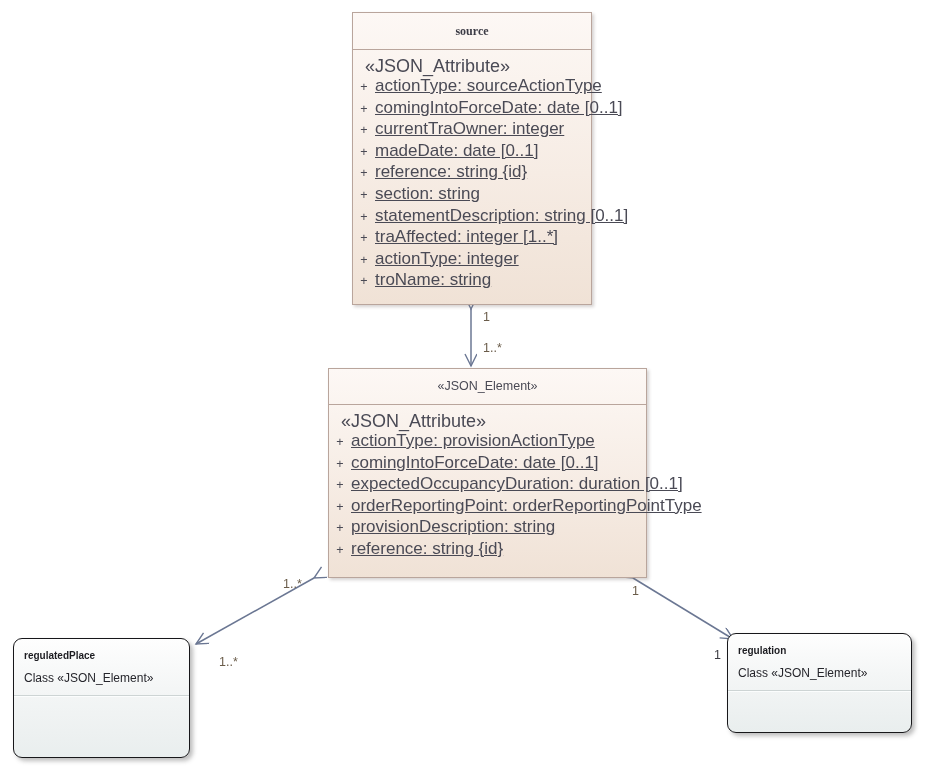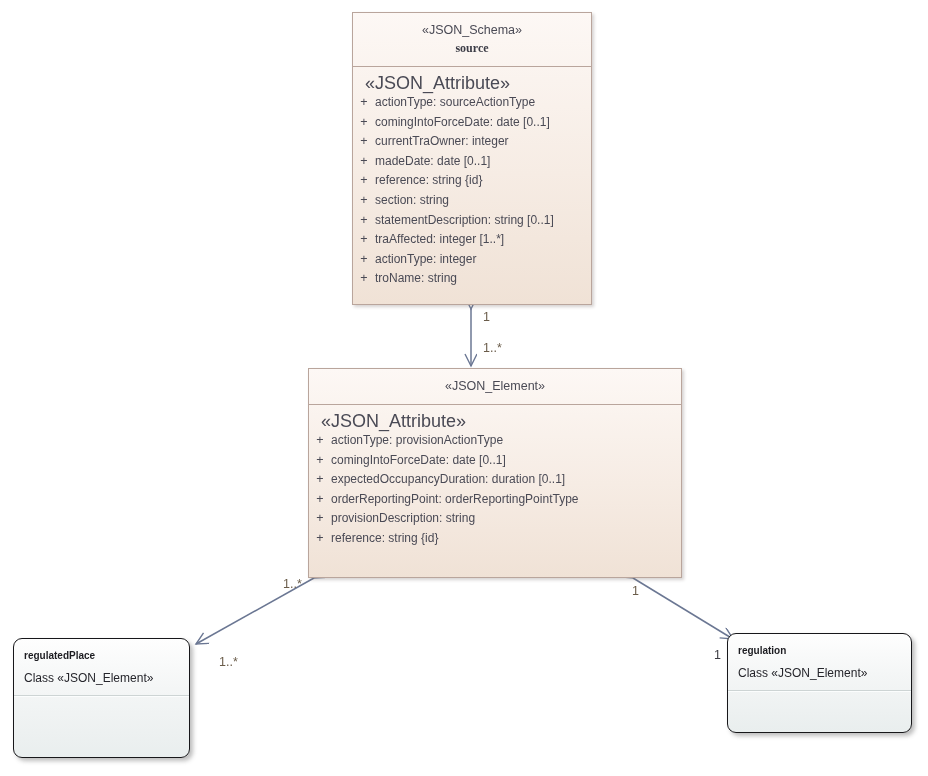--- a/index.html
+++ b/index.html
@@ -74,22 +74,23 @@
     white-space: nowrap;
   }
   .attr-row .vis {
     width: 22px;
     text-align: center;
     font-size: 12.5px;
     color: #4a4a55;
     flex: 0 0 22px;
   }
   .attr-row .sig {
-    font-size: 12px;
-    color: #4a4a55;
+    font-size: 17px;
+    color: #4a4a55;
+    text-decoration: underline;
   }
 
   
   .uml-simple {
     position: absolute;
     box-sizing: border-box;
     border: 1.6px solid #17171a;
     border-radius: 9px;
     background: linear-gradient(to bottom, #fefefe 0%, #f4f6f6 42%, #e9eeee 100%);
     box-shadow: 3px 3px 4px rgba(110,110,110,0.45);
@@ -151,21 +152,20 @@
   <div class="mult" style="left:483px; top:341px;">1..*</div>
 
   <div class="mult" style="left:283px; top:577px;">1..*</div>
   <div class="mult" style="left:219px; top:655px;">1..*</div>
 
   <div class="mult" style="left:632px; top:584px;">1</div>
   <div class="mult dark" style="left:714px; top:648px;">1</div>
 
   <div class="uml-class" id="cls-source" style="left:352px; top:12px; width:240px; height:293px;">
     <div class="hdr">
-      <div class="stereo">«JSON_Schema»</div>
       <div class="cname">source</div>
     </div>
     <div class="compartment">
       <div class="comp-stereo">«JSON_Attribute»</div>
       <div class="attr-row">
         <span class="vis">+</span>
         <span class="sig">actionType: sourceActionType</span>
       </div>
       <div class="attr-row">
         <span class="vis">+</span>
@@ -199,21 +199,21 @@
         <span class="vis">+</span>
         <span class="sig">actionType: integer</span>
       </div>
       <div class="attr-row">
         <span class="vis">+</span>
         <span class="sig">troName: string</span>
       </div>
     </div>
   </div>
 
-  <div class="uml-class" id="cls-provision" style="left:308px; top:368px; width:374px; height:210px;">
+  <div class="uml-class" id="cls-provision" style="left:328px; top:368px; width:319px; height:210px;">
     <div class="hdr">
       <div class="stereo">«JSON_Element»</div>
     </div>
     <div class="compartment">
       <div class="comp-stereo">«JSON_Attribute»</div>
       <div class="attr-row">
         <span class="vis">+</span>
         <span class="sig">actionType: provisionActionType</span>
       </div>
       <div class="attr-row">

